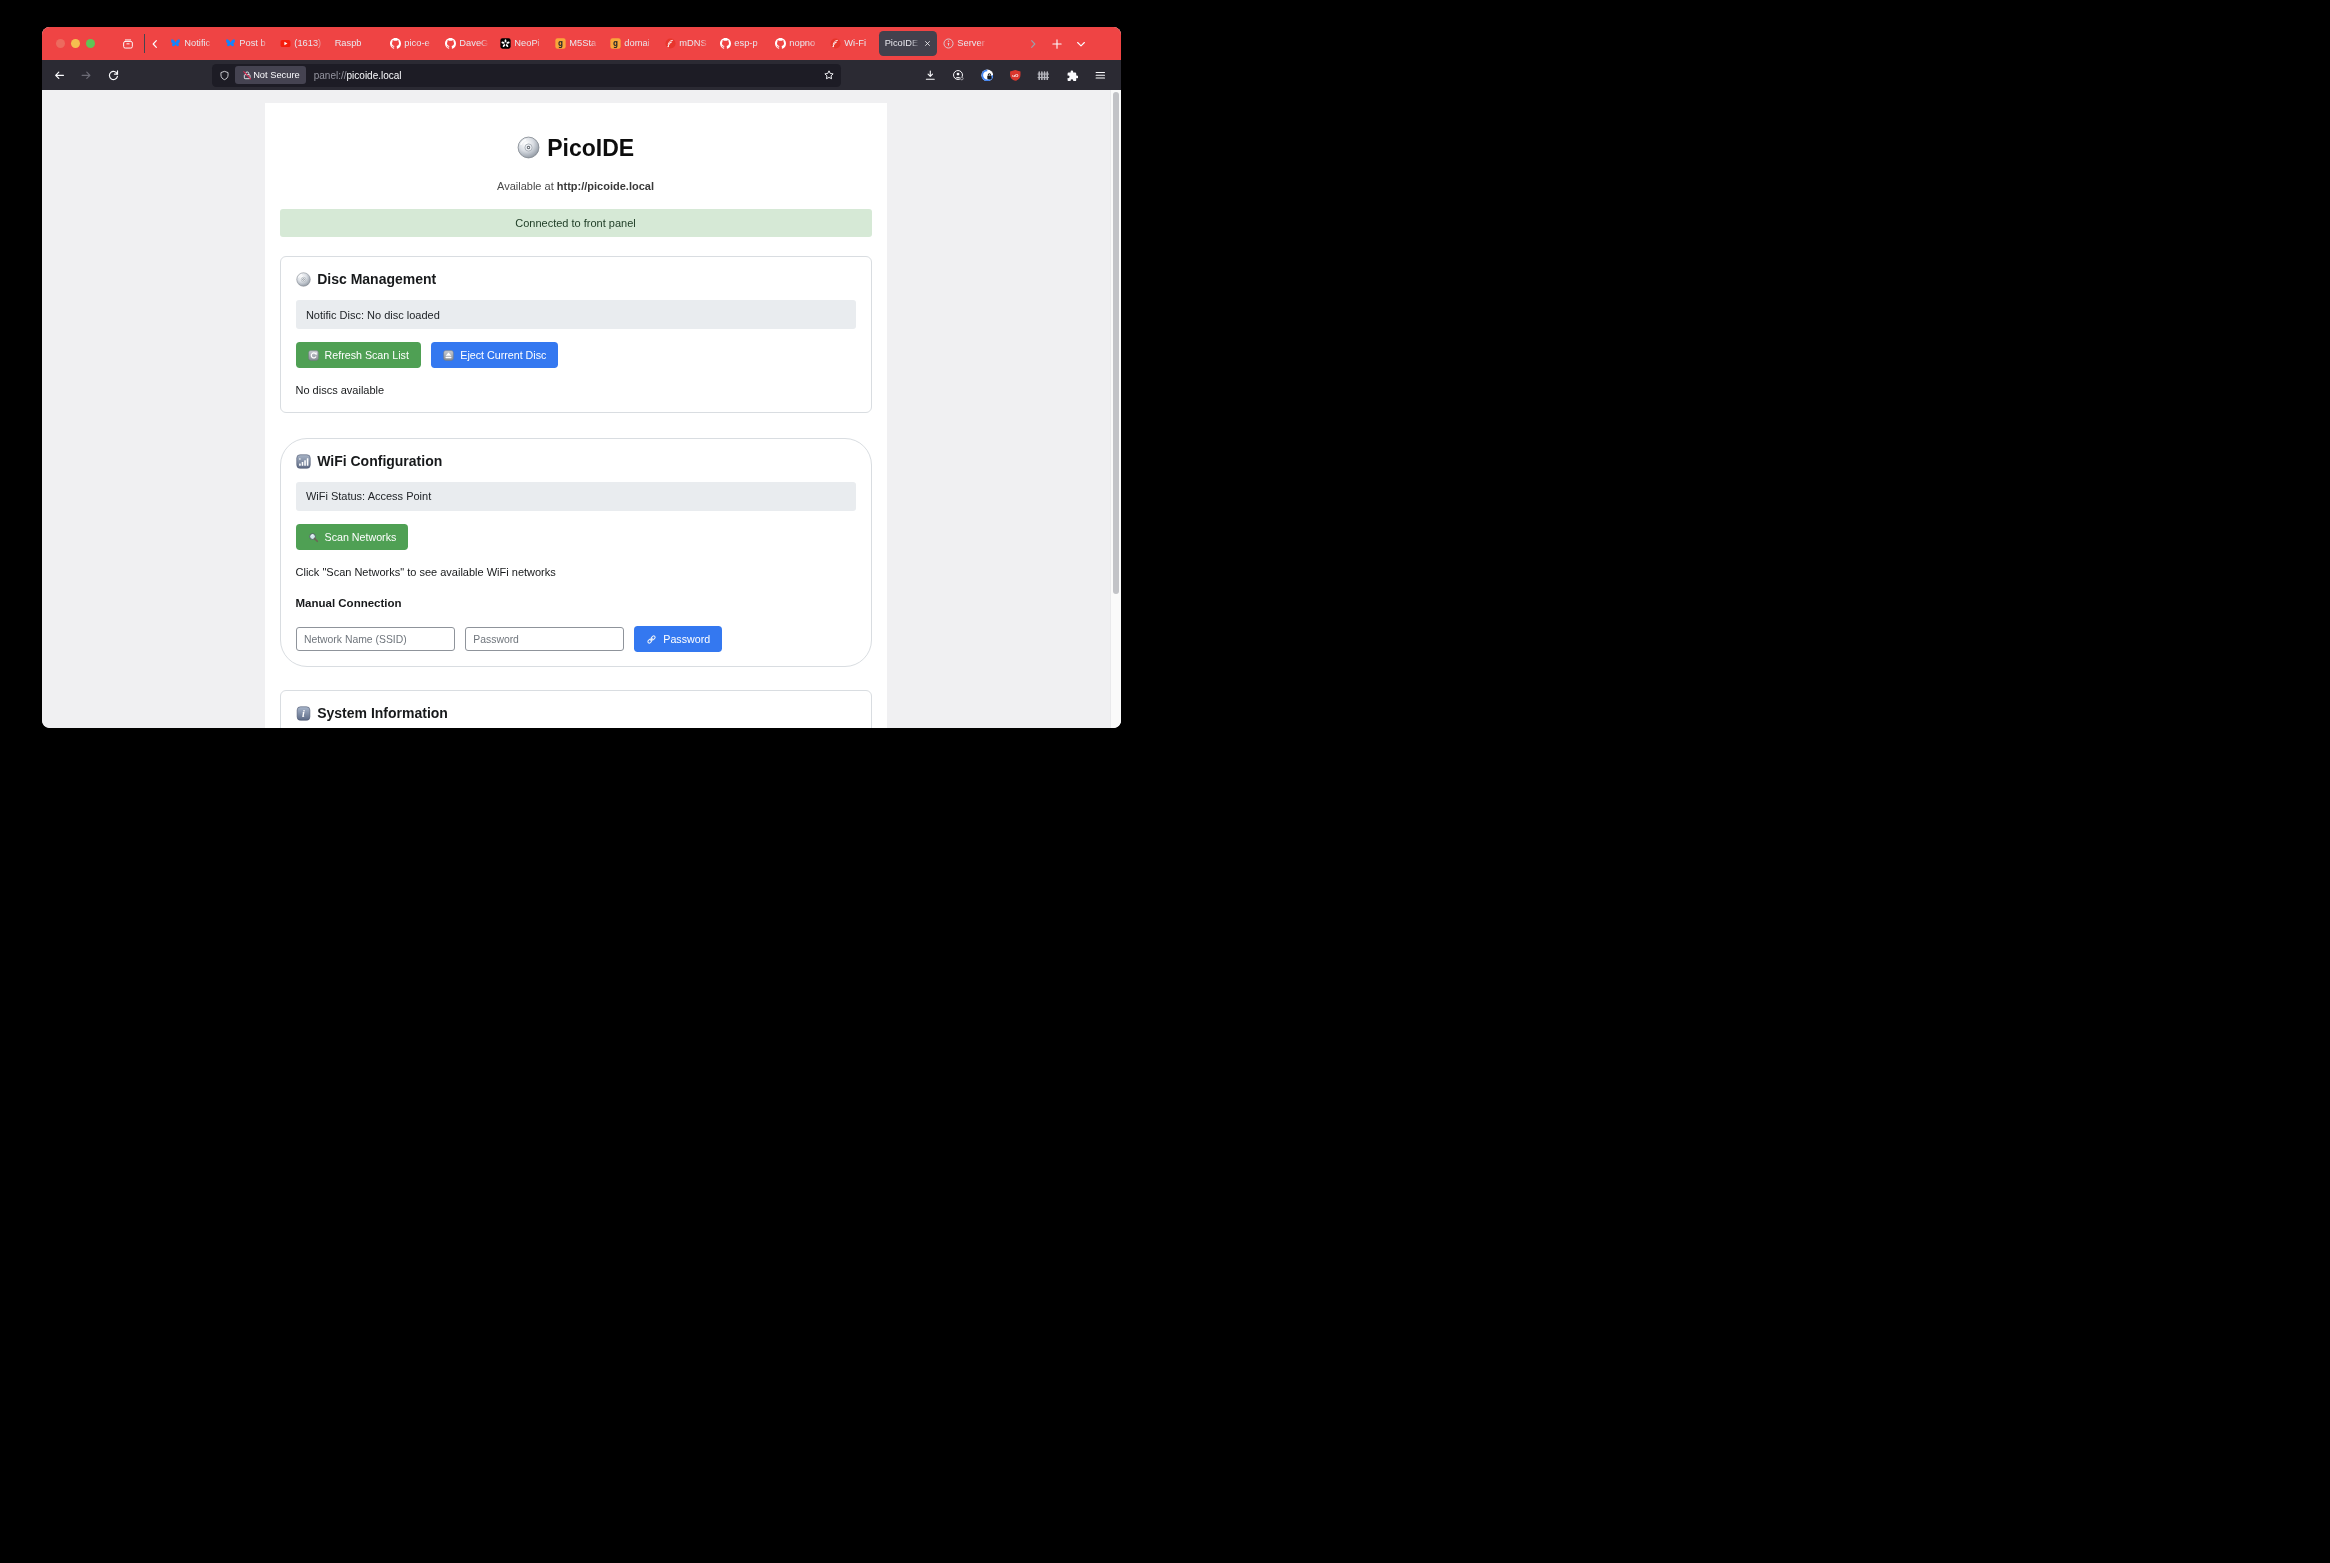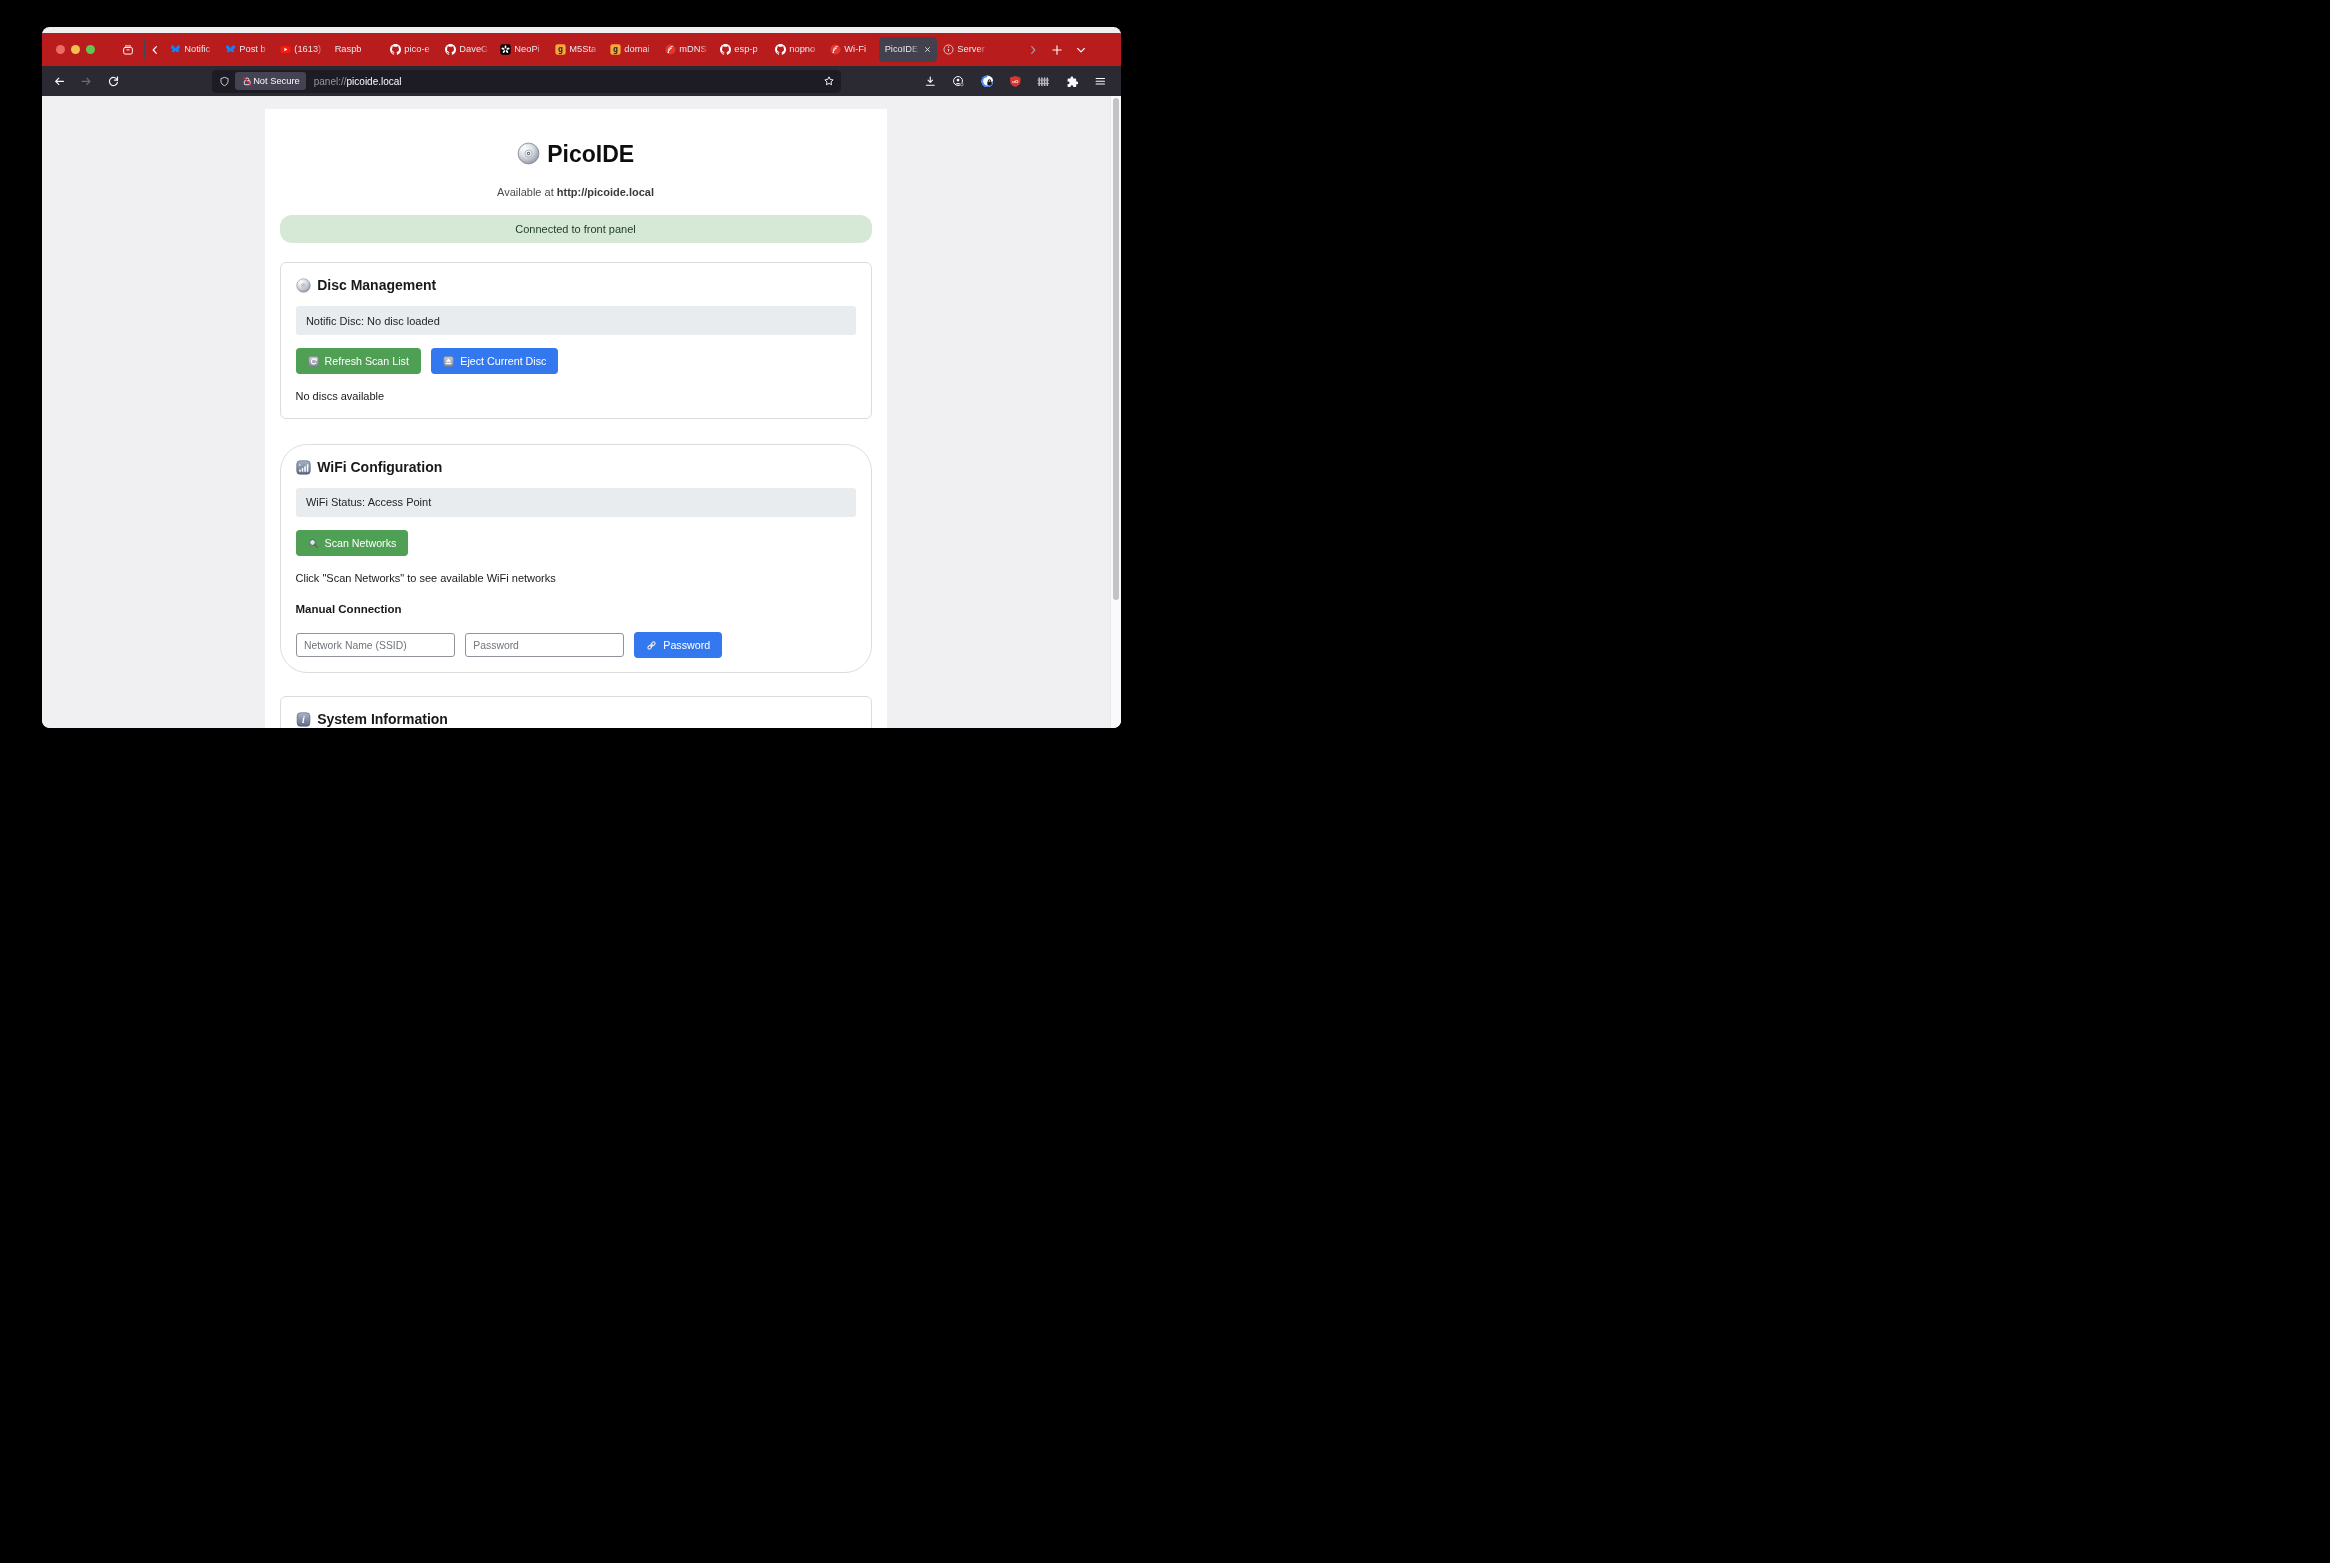--- a/index.html
+++ b/index.html
@@ -1,21 +1,21 @@
 <!DOCTYPE html>
 <html style="font-size:12px"><head>
 <meta charset="utf-8">
 <style>
   * { box-sizing: border-box; margin: 0; padding: 0; }
   html,body { width:1165px; height:782px; background:#000; font-family:"Liberation Sans", sans-serif; }
   .window { position:absolute; left:42px; top:27px; width:1079px; height:701px;
             border-radius:7.4px; overflow:hidden; background:#f0f0f2; display:flex; flex-direction:column; }
 
   
-  .tabbar { flex:0 0 33px; background:#b91c1c; display:flex; align-items:center;margin-top:6px; }
+  .tabbar { flex:0 0 33px; background:#ef4444; display:flex; align-items:center; }
   .lights { display:flex; gap:6px; margin-left:14px; }
   .light { width:9px; height:9px; border-radius:50%; }
   .l-red{background:#ec6a5e}.l-yellow{background:#f5bf4f}.l-green{background:#61c455}
   .chromebtn { width:18px; height:18px; display:flex; align-items:center; justify-content:center; }
   .fxview { margin-left:27px; }
   .tab-sep { width:0.7px; height:19px; background:#46454f; margin-left:10.4px; }
   .scrollbtn { margin-left:4.4px; }
   .tab-strip { display:flex; align-items:center; margin-left:3px; overflow:hidden; }
   .tab { width:55px; height:24.4px; display:flex; align-items:center; gap:3.7px; padding:0 5.2px;
          border-radius:4.4px; flex:0 0 auto; cursor:default; }
@@ -56,21 +56,21 @@
   .scroll-track { position:absolute; right:0; top:0; width:11px; height:100%; background:#fafafa; border-left:0.7px solid #e9e9eb; }
   .scroll-thumb { position:absolute; right:2.2px; top:1.5px; width:6px; height:502px; border-radius:3px; background:#c2c3c7; }
   .page { width:622px; margin:13.3px auto 0; background:#fff; min-height:626px; padding:1.5px 0 30px; }
 
   h1.title { text-align:center; margin-top:28px; font-size:23px; line-height:30px; color:#0d0d0d;
              display:flex; align-items:center; justify-content:center; gap:7.4px; font-weight:bold; }
   .icon30 { width:23px; height:23px; display:inline-flex; }
   .icon30 svg { width:100%; height:100%; }
   .subtitle { text-align:center; margin-top:16.3px; font-size:11px; line-height:15px; color:#4a4a4a; }
   .subtitle b { color:#3a3a3a; }
-  .banner { margin:15px 15px 0; height:28px; border-radius:12px; display:flex; align-items:center;
+  .banner { margin:15px 15px 0; height:28px; border-radius:3px; display:flex; align-items:center;
             justify-content:center; font-size:11px; color:#1d3b24; }
 
   .card { margin:19px 15px 0; border:0.7px solid #d9dde1; border-radius:6px; padding:13.3px 15px; background:#fff; }
   .card.wifi { margin-top:25px;border-radius:27px; }
   .card.sys { margin-top:23px; min-height:111px; }
   .card-h { display:flex; align-items:center; gap:6.7px; font-size:14px; font-weight:bold; color:#17191b; line-height:18px; }
   .icon20 { width:15px; height:15px; display:inline-flex; flex:0 0 15px; }
   .icon20 svg { width:100%; height:100%; }
   .statusbox { margin-top:12px; background:#e9ecef; border-radius:3px; padding:7.4px 10.4px; font-size:11px; line-height:14px; color:#212529; }
   .btnrow { margin-top:13.3px; display:flex; gap:10.4px; }

